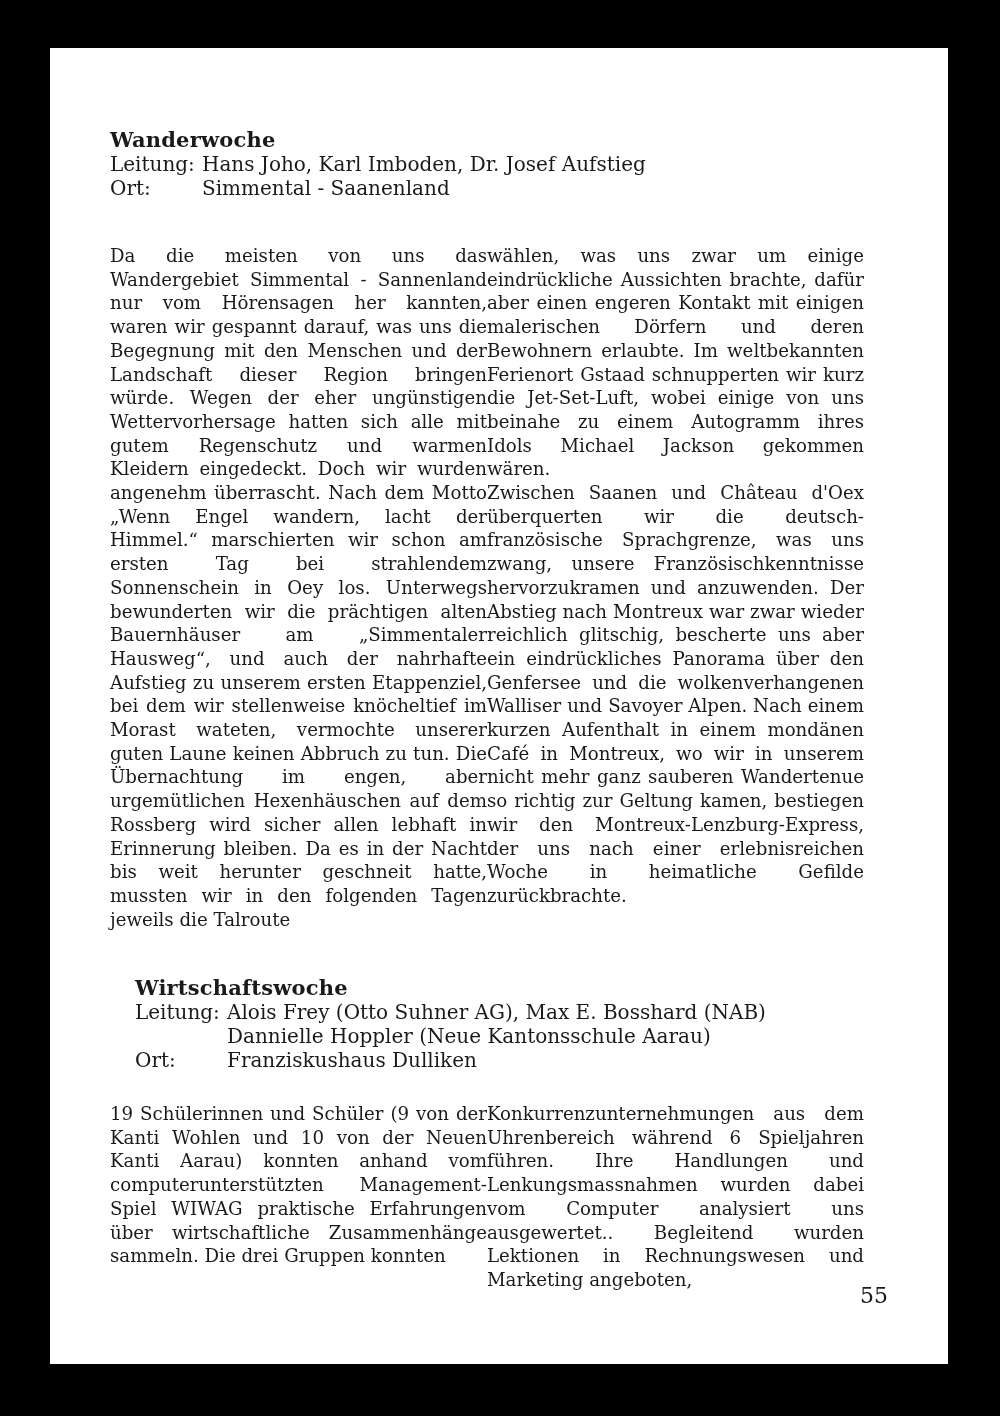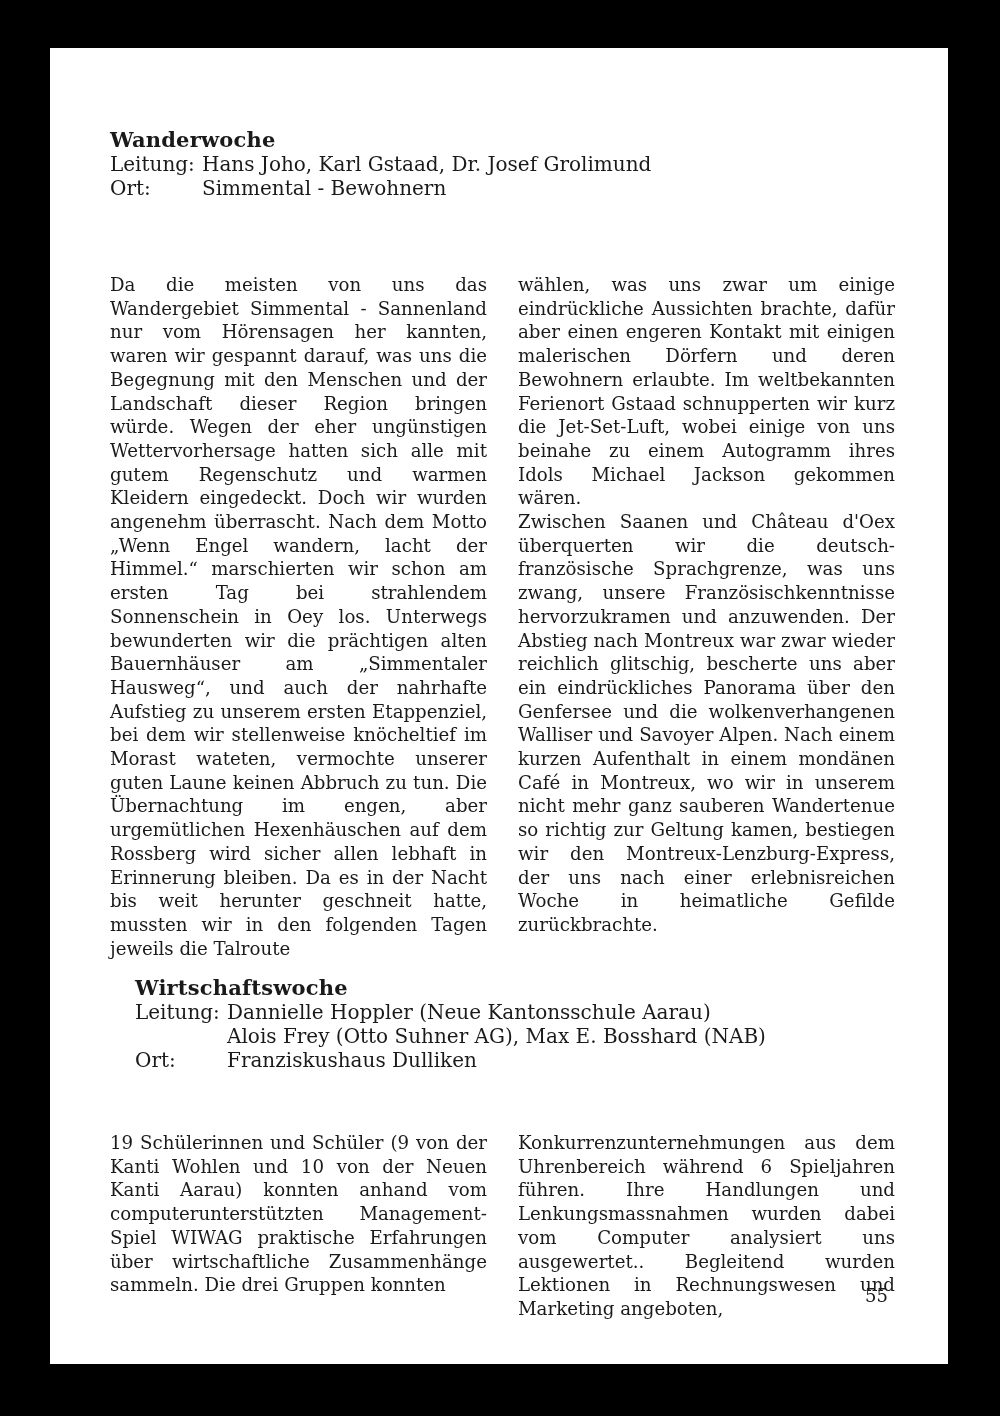--- a/index.html
+++ b/index.html
@@ -30,73 +30,71 @@
       font-size: 20px;
       line-height: 24px;
     }
     .meta-label { width: 92px; flex: none; }
     .meta-value { flex: 1; }
     .columns {
       position: absolute;
       left: 60px;
       width: 785px;
       display: flex;
-      justify-content: space-between;
-      margin-top: 29px;
     }
     .col {
       width: 377px;
       font-size: 18.2px;
       line-height: 23.7px;
       text-align: justify;
       hyphens: manual;
     }
     .col p { margin: 0; }
     .page-number {
       position: absolute;
       right: 60px;
       top: 1236px;
-      font-size: 18px;
+      font-size: 22px;
       line-height: 24px;
     }
   </style>
 </head>
 <body>
 
 <div class="page">
 
   <div class="section" style="top:80px;">
     <h2 class="heading">Wanderwoche</h2>
     <div class="meta-row">
       <span class="meta-label">Leitung:</span>
-      <span class="meta-value">Hans Joho, Karl Gstaad, Dr. Josef Grolimund</span>
+      <span class="meta-value">Hans Joho, Karl Imboden, Dr. Josef Aufstieg</span>
     </div>
     <div class="meta-row">
       <span class="meta-label">Ort:</span>
-      <span class="meta-value">Simmental - Bewohnern</span>
+      <span class="meta-value">Simmental - Saanenland</span>
     </div>
   </div>
 
   <div class="columns" style="top:196px;">
     <div class="col">
       <p>Da die meisten von uns das Wandergebiet Simmental - Sannenland nur vom Hörensagen her kannten, waren wir gespannt darauf, was uns die Begegnung mit den Menschen und der Landschaft dieser Region bringen würde. Wegen der eher ungünstigen Wettervorhersage hatten sich alle mit gutem Regenschutz und warmen Kleidern eingedeckt. Doch wir wurden angenehm überrascht. Nach dem Motto „Wenn Engel wandern, lacht der Himmel.“ marschierten wir schon am ersten Tag bei strahlendem Sonnenschein in Oey los. Unterwegs bewunderten wir die prächtigen alten Bauernhäuser am „Simmentaler Hausweg“, und auch der nahrhafte Aufstieg zu unserem ersten Etappenziel, bei dem wir stellenweise knöcheltief im Morast wateten, vermochte unserer guten Laune keinen Abbruch zu tun. Die Übernachtung im engen, aber urgemütlichen Hexenhäuschen auf dem Rossberg wird sicher allen lebhaft in Erinnerung bleiben. Da es in der Nacht bis weit herunter geschneit hatte, mussten wir in den folgenden Tagen jeweils die Talroute</p>
     </div>
     <div class="col">
       <p>wählen, was uns zwar um einige eindrückliche Aussichten brachte, dafür aber einen engeren Kontakt mit einigen malerischen Dörfern und deren Bewohnern erlaubte. Im weltbekannten Ferienort Gstaad schnupperten wir kurz die Jet-Set-Luft, wobei einige von uns beinahe zu einem Autogramm ihres Idols Michael Jackson gekommen wären.</p>
       <p>Zwischen Saanen und Château d'Oex überquerten wir die deutsch-französische Sprachgrenze, was uns zwang, unsere Französischkenntnisse hervorzukramen und anzuwenden. Der Abstieg nach Montreux war zwar wieder reichlich glitschig, bescherte uns aber ein eindrückliches Panorama über den Genfersee und die wolkenverhangenen Walliser und Savoyer Alpen. Nach einem kurzen Aufenthalt in einem mondänen Café in Montreux, wo wir in unserem nicht mehr ganz sauberen Wandertenue so richtig zur Geltung kamen, bestiegen wir den Montreux-Lenzburg-Express, der uns nach einer erlebnisreichen Woche in heimatliche Gefilde zurückbrachte.</p>
     </div>
   </div>
 
   <div class="section" style="top:928px;margin-left:25px;">
     <h2 class="heading">Wirtschaftswoche</h2>
     <div class="meta-row">
       <span class="meta-label">Leitung:</span>
       <span class="meta-value">
+        <span style="display:block">Alois Frey (Otto Suhner AG), Max E. Bosshard (NAB)</span>
         <span style="display:block">Dannielle Hoppler (Neue Kantonsschule Aarau)</span>
-        <span style="display:block">Alois Frey (Otto Suhner AG), Max E. Bosshard (NAB)</span>
       </span>
     </div>
     <div class="meta-row">
       <span class="meta-label">Ort:</span>
       <span class="meta-value">Franziskushaus Dulliken</span>
     </div>
   </div>
 
   <div class="columns" style="top:1054px;">
     <div class="col">

